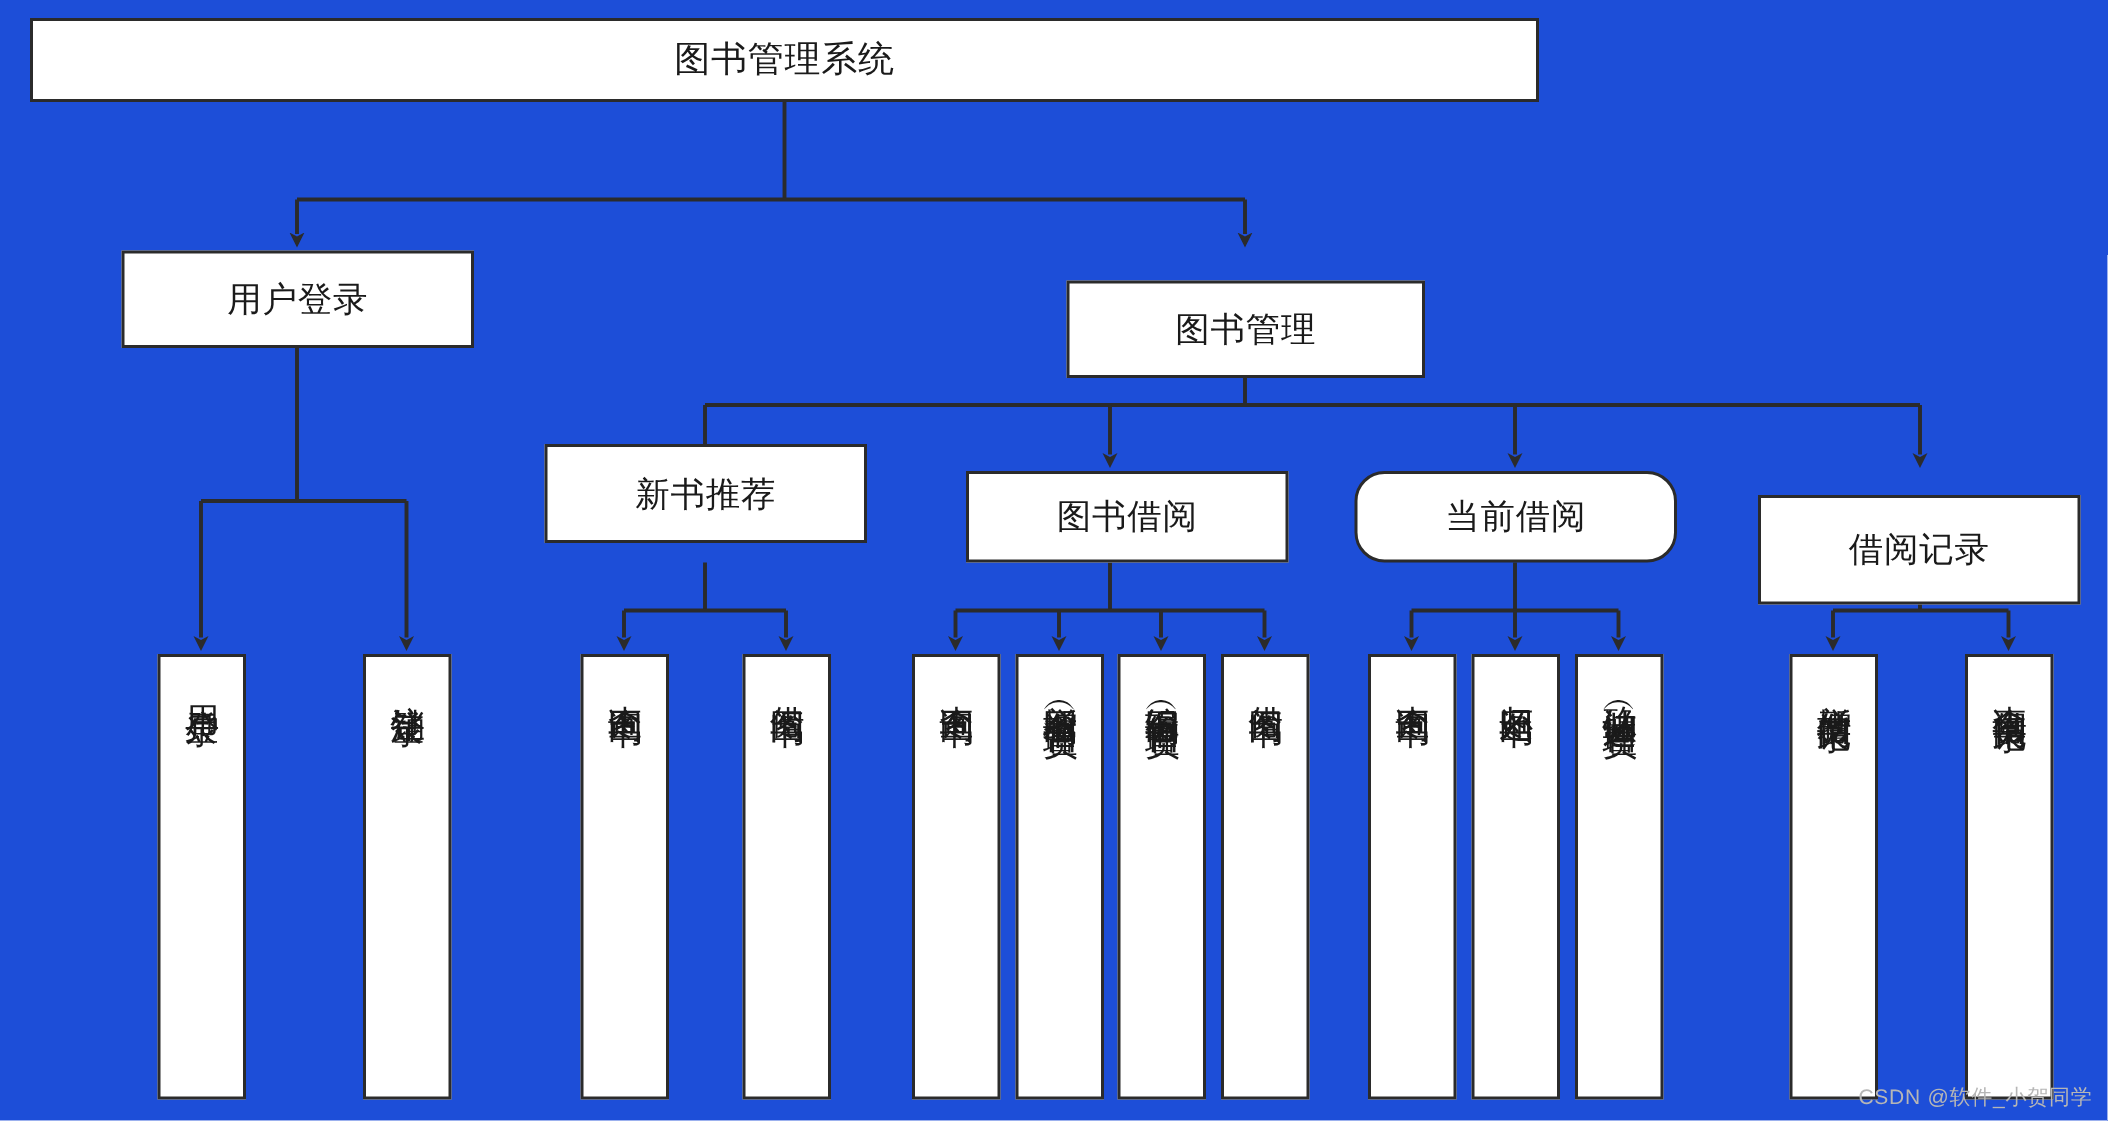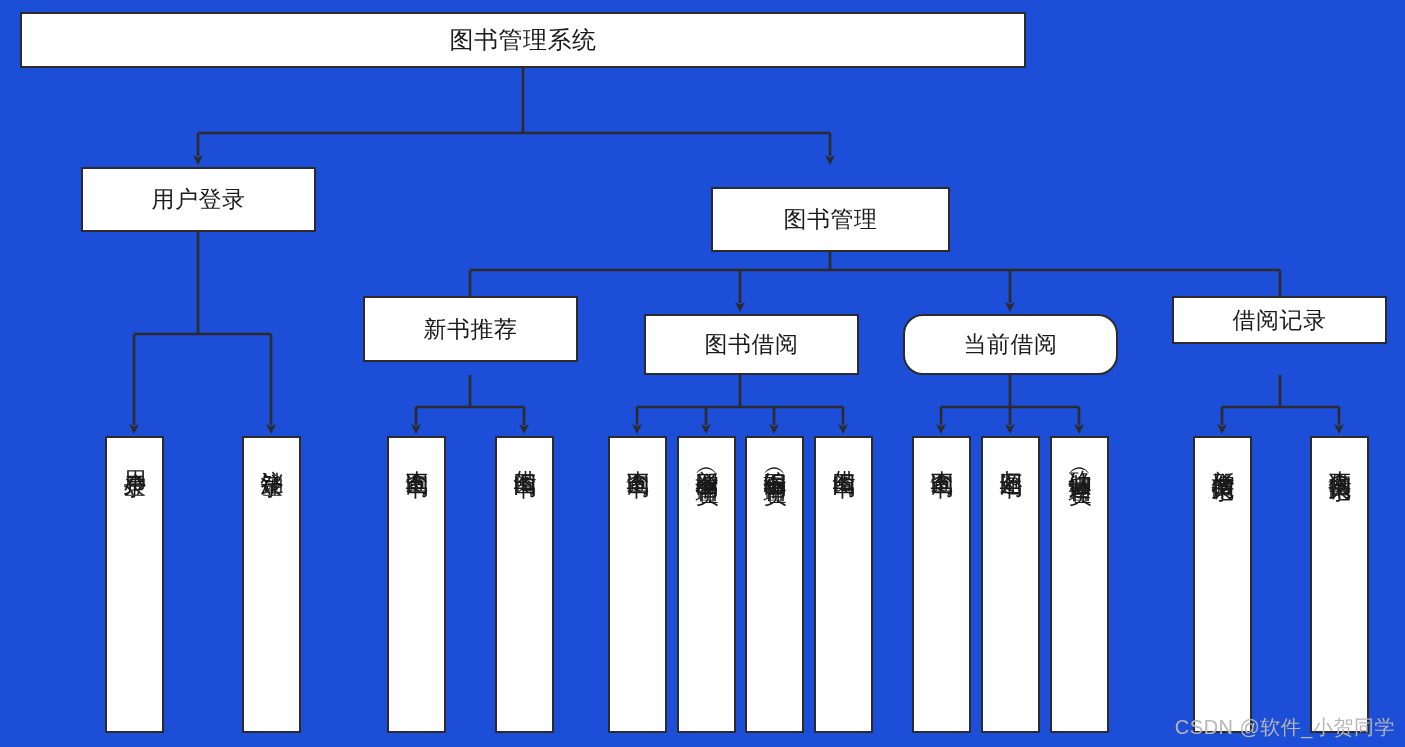--- a/index.html
+++ b/index.html
@@ -58,21 +58,21 @@
     text-orientation: upright;
     font-size: 23px;
     line-height: 1.12;
     letter-spacing: 2px;
     white-space: nowrap;
   }
   #watermark {
     position: absolute;
     right: 10px;
     bottom: 6px;
-    font-size: 20px;
+    font-size: 14px;
     color: #b6b6b6;
     letter-spacing: 0.5px;
     z-index: 5;
     white-space: nowrap;
     margin-left: 42px;
   }
 </style>
 </head>
 <body>
 
@@ -141,21 +141,21 @@
 
   <div class="node h" style="left:363px; top:296px; width:215px; height:66px;">
     <span class="label">新书推荐</span>
   </div>
   <div class="node h" style="left:644px; top:314px; width:215px; height:61px;">
     <span class="label">图书借阅</span>
   </div>
   <div class="node h" style="left:903px; top:314px; width:215px; height:61px;border-radius:20px;">
     <span class="label">当前借阅</span>
   </div>
-  <div class="node h" style="left:1172px; top:296px; width:215px; height:48px;text-align:center;">
+  <div class="node h" style="left:1172px; top:330px; width:215px; height:73px;text-align:center;">
     <span class="label">借阅记录</span>
   </div>
 
   <div class="node v" style="left:105px; top:436px; width:59px; height:297px;">
     <span class="label">用户登录</span>
   </div>
   <div class="node v" style="left:242px; top:436px; width:59px; height:297px;">
     <span class="label">注销登录</span>
   </div>
 

